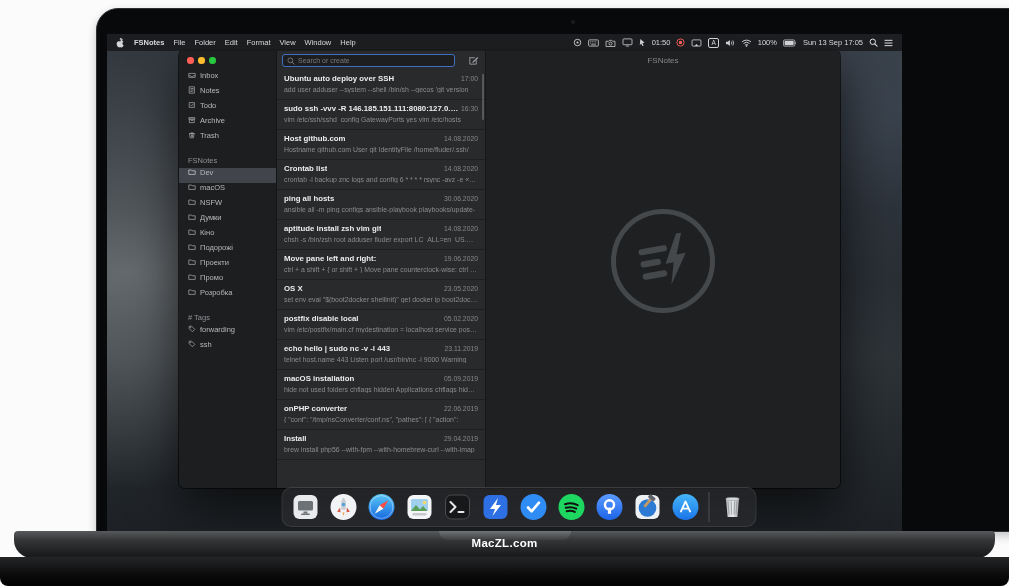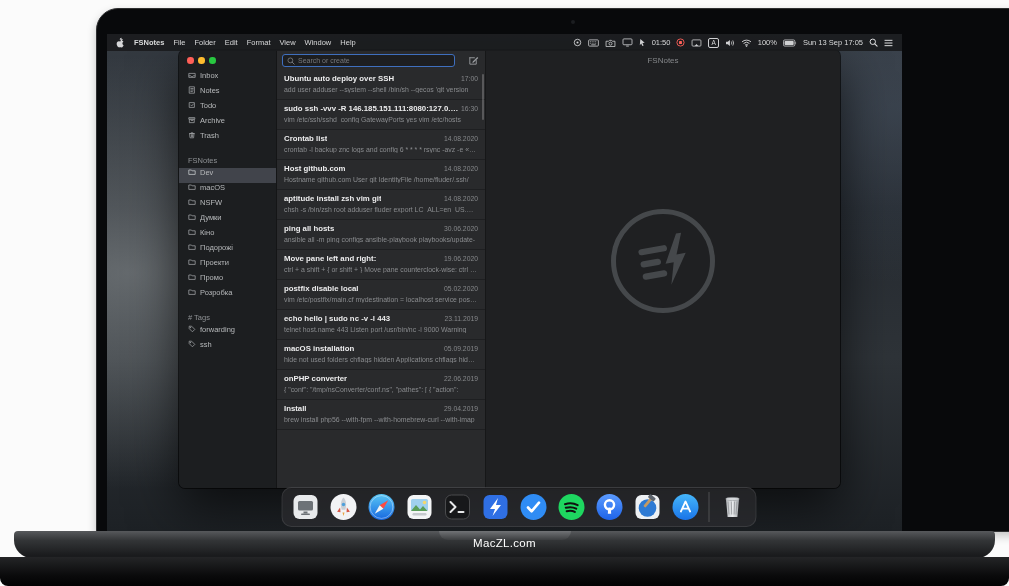--- a/index.html
+++ b/index.html
@@ -8,21 +8,21 @@
 
   
   .screen-shell{position:absolute;left:96px;top:8px;width:954px;height:524px;background:#08090b;border:1px solid #2e2f31;border-radius:22px 22px 0 0;box-shadow:0 4px 10px rgba(0,0,0,.22)}
   .camera-dot{position:absolute;left:50%;top:11px;width:4px;height:4px;margin-left:-2px;border-radius:50%;background:#1b1d20}
   .screen{position:absolute;left:10px;top:25px;width:795px;height:497px;overflow:hidden;background:
     radial-gradient(90% 75% at 3% 48%, rgba(150,155,157,.55), rgba(150,155,157,0) 58%),
     radial-gradient(60% 50% at 100% 15%, rgba(72,84,100,.45), transparent 70%),
     linear-gradient(180deg,#353b42 0%,#262b31 35%,#2e3338 65%,#1d2125 100%)}
   .laptop-base{position:absolute;left:14px;top:531px;width:981px;height:27px;background:linear-gradient(#57595c,#333537 35%,#1a1b1d 90%);border-radius:4px 4px 18px 18px}
   .base-notch{position:absolute;left:50%;top:0;width:132px;height:9px;margin-left:-66px;background:linear-gradient(#717376,#3c3e40);border-radius:0 0 10px 10px}
-  .watermark{position:absolute;width:100%;top:6px;text-align:center;color:#fff;font-weight:normal;font-size:11.5px;letter-spacing:.3px}
+  .watermark{position:absolute;width:100%;top:6px;text-align:center;color:#fff;font-weight:bold;font-size:11.5px;letter-spacing:.3px}
   .bottom-strip{position:absolute;left:0;top:557px;width:1009px;height:29px;background:linear-gradient(#242527,#0a0a0b 65%,#020203);border-radius:0 0 8px 8px}
 
   
   .menubar{position:absolute;left:0;top:0;width:100%;height:17px;background:rgba(26,27,29,.9);display:flex;align-items:center;gap:9px;padding:0 9px;font-size:7.5px;color:#d8d9da;z-index:5}
   .menu-item{white-space:nowrap}
   .menu-item.app{font-weight:bold}
   .mb-right{margin-left:auto;display:flex;align-items:center;gap:6px;color:#d8d9da}
   .mb-right svg{display:block}
   .abox{border:1px solid #cfd0d2;border-radius:2px;font-size:6.5px;line-height:8px;padding:0 2px}
   .mb-text{font-size:7.5px;white-space:nowrap}
@@ -292,52 +292,59 @@
             </div>
             <div class="note-row">
               <div class="note-top">
                   <span class="note-title">sudo ssh -vvv -R 146.185.151.111:8080:127.0.0.1:8</span>
                   <span class="note-date">16:30</span>
                 </div>
               <div class="note-snippet">vim /etc/ssh/sshd_config GatewayPorts yes vim /etc/hosts</div>
             </div>
             <div class="note-row">
               <div class="note-top">
+                  <span class="note-title">Host github.com</span>
+                  <span class="note-date">14.08.2020</span>
+                </div>
+              <div class="note-snippet">Hostname github.com User git IdentityFile /home/fluder/.ssh/</div>
+            </div>
+            <div class="note-row">
+              <div class="note-top">
                   <span class="note-title">Crontab list</span>
                   <span class="note-date">14.08.2020</span>
                 </div>
               <div class="note-snippet">crontab -l backup znc logs and config 6 * * * * rsync -avz -e «ssh</div>
             </div>
             <div class="note-row">
               <div class="note-top">
-                  <span class="note-title">Host github.com</span>
-                  <span class="note-date">14.08.2020</span>
-                </div>
-              <div class="note-snippet">Hostname github.com User git IdentityFile /home/fluder/.ssh/</div>
+                  <span class="note-title">ping all hosts</span>
+                  <span class="note-date">30.06.2020</span>
+                </div>
+              <div class="note-snippet">ansible all -m ping configs ansible-playbook playbooks/update-</div>
             </div>
             <div class="note-row">
               <div class="note-top">
                   <span class="note-title">aptitude install zsh vim git</span>
                   <span class="note-date">14.08.2020</span>
                 </div>
               <div class="note-snippet">chsh -s /bin/zsh root adduser fluder export LC_ALL=en_US.UTF-8</div>
             </div>
             <div class="note-row">
               <div class="note-top">
-                  <span class="note-title">ping all hosts</span>
-                  <span class="note-date">30.06.2020</span>
-                </div>
-              <div class="note-snippet">ansible all -m ping configs ansible-playbook playbooks/update-</div>
-            </div>
-            <div class="note-row">
-              <div class="note-top">
                   <span class="note-title">Move pane left and right:</span>
                   <span class="note-date">19.06.2020</span>
                 </div>
               <div class="note-snippet">ctrl + a shift + { or shift + } Move pane counterclock-wise: ctrl + a</div>
+            </div>
+            <div class="note-row">
+              <div class="note-top">
+                  <span class="note-title">OS X</span>
+                  <span class="note-date">23.05.2020</span>
+                </div>
+              <div class="note-snippet">set env eval "$(boot2docker shellinit)" get docker ip boot2docker</div>
             </div>
             <div class="note-row">
               <div class="note-top">
                   <span class="note-title">postfix disable local</span>
                   <span class="note-date">05.02.2020</span>
                 </div>
               <div class="note-snippet">vim /etc/postfix/main.cf mydestination = localhost service postfix</div>
             </div>
             <div class="note-row">
               <div class="note-top">

